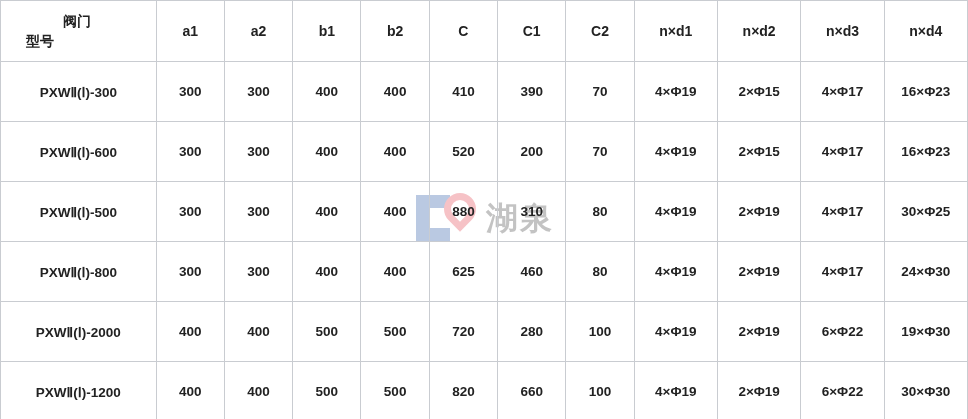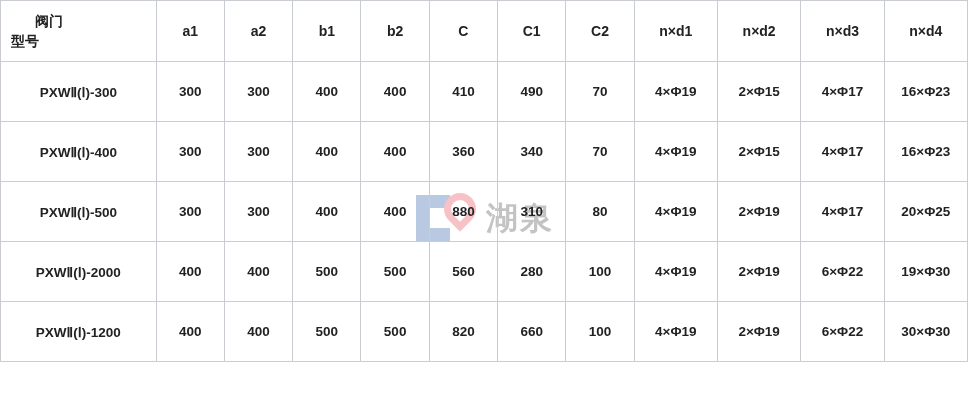--- a/index.html
+++ b/index.html
@@ -115,24 +115,24 @@
     text-align: left;
     padding-left: 26px;
   }
   .model-head-inner {
     display: flex;
     flex-direction: column;
     align-items: flex-start;
     line-height: 1.45;
   }
   .model-head-top {
-    padding-left: 34px;
+    padding-left: 62px;
   }
   .model-head-bottom {
-    padding-left: 10px;
+    padding-left: 25px;
   }
   
   col.c-model { width: 155px; }
   col.c-num  { width: 68px; }
   col.c-nd   { width: 83px; }
 </style>
 </head>
 <body>
 
 <div class="sheet">
@@ -186,62 +186,76 @@
       </tr>
     </thead>
     <tbody>
       <tr class="data-row">
         <td class="model-cell">PXWⅡ(Ⅰ)-300</td>
         <td>300</td>
         <td>300</td>
         <td>400</td>
         <td>400</td>
         <td>410</td>
-        <td>490</td>
+        <td>390</td>
         <td>70</td>
         <td>4×Φ19</td>
         <td>2×Φ15</td>
         <td>4×Φ17</td>
         <td>16×Φ23</td>
       </tr>
       <tr class="data-row">
-        <td class="model-cell">PXWⅡ(Ⅰ)-400</td>
-        <td>300</td>
-        <td>300</td>
-        <td>400</td>
-        <td>400</td>
-        <td>360</td>
-        <td>340</td>
+        <td class="model-cell">PXWⅡ(Ⅰ)-600</td>
+        <td>300</td>
+        <td>300</td>
+        <td>400</td>
+        <td>400</td>
+        <td>520</td>
+        <td>200</td>
         <td>70</td>
         <td>4×Φ19</td>
         <td>2×Φ15</td>
         <td>4×Φ17</td>
         <td>16×Φ23</td>
       </tr>
       <tr class="data-row">
         <td class="model-cell">PXWⅡ(Ⅰ)-500</td>
         <td>300</td>
         <td>300</td>
         <td>400</td>
         <td>400</td>
         <td>880</td>
         <td>310</td>
         <td>80</td>
         <td>4×Φ19</td>
         <td>2×Φ19</td>
         <td>4×Φ17</td>
-        <td>20×Φ25</td>
+        <td>30×Φ25</td>
+      </tr>
+      <tr class="data-row">
+        <td class="model-cell">PXWⅡ(Ⅰ)-800</td>
+        <td>300</td>
+        <td>300</td>
+        <td>400</td>
+        <td>400</td>
+        <td>625</td>
+        <td>460</td>
+        <td>80</td>
+        <td>4×Φ19</td>
+        <td>2×Φ19</td>
+        <td>4×Φ17</td>
+        <td>24×Φ30</td>
       </tr>
       <tr class="data-row">
         <td class="model-cell">PXWⅡ(Ⅰ)-2000</td>
         <td>400</td>
         <td>400</td>
         <td>500</td>
         <td>500</td>
-        <td>560</td>
+        <td>720</td>
         <td>280</td>
         <td>100</td>
         <td>4×Φ19</td>
         <td>2×Φ19</td>
         <td>6×Φ22</td>
         <td>19×Φ30</td>
       </tr>
       <tr class="data-row">
         <td class="model-cell">PXWⅡ(Ⅰ)-1200</td>
         <td>400</td>

